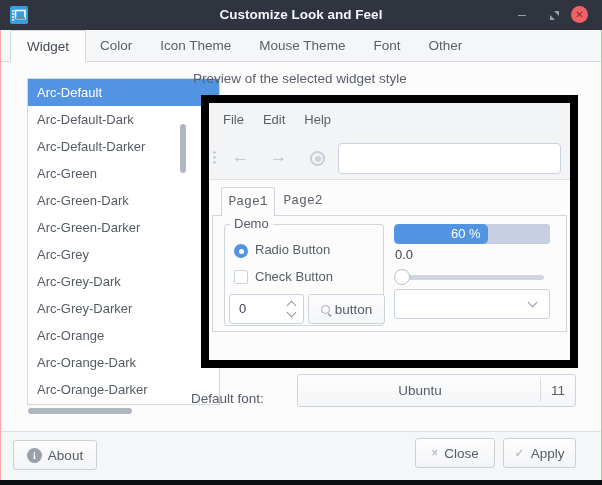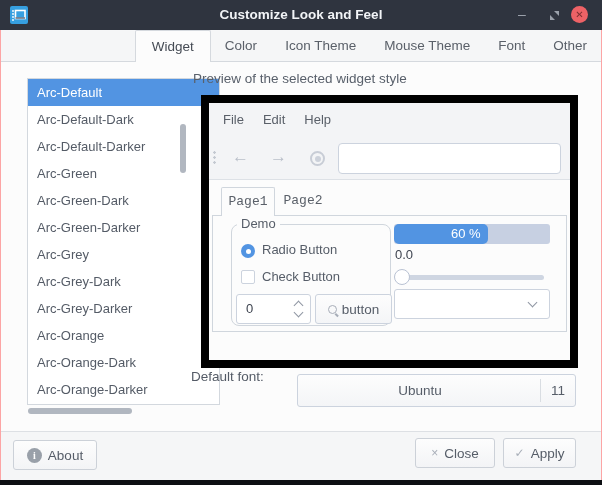--- a/index.html
+++ b/index.html
@@ -17,21 +17,21 @@
   .btn-min { position:absolute; left:512px; top:0; width:20px; height:30px; line-height:28px;
     text-align:center; color:#9aa0aa; font-size:14px; cursor:default; }
   .btn-max { position:absolute; left:549px; top:10px; width:11px; height:11px; }
   .btn-close { position:absolute; left:571px; top:6px; width:17px; height:17px; border-radius:50%;
     background:#ee6266; color:#7e2f31; font-size:10px; font-weight:bold; text-align:center; line-height:17px; }
   
   .body-bg { position:absolute; left:1px; top:30px; width:600px; height:401px; background:#fcfcfc; }
   .bottom-strip { position:absolute; left:0; top:480px; width:602px; height:5px; background:#0d0f13; }
   
   .tabstrip { position:absolute; left:1px; top:30px; width:600px; height:32px; background:#f5f6f7;
-    border-bottom:1px solid #d5d9de; display:flex; align-items:stretch; padding-left:9px;justify-content:flex-end; }
+    border-bottom:1px solid #d5d9de; display:flex; align-items:stretch; padding-left:9px; }
   .tab { padding:0 14px; line-height:31px; color:#5a6069; font-size:13.5px; position:relative; }
   .tab.active { background:#fcfcfc; border:1px solid #d5d9de; border-bottom:none; color:#454b54;
     margin-bottom:-1px; border-radius:2px 2px 0 0; padding:0 16px; }
   
   .theme-list { position:absolute; left:27px; top:78px; width:193px; height:327px;
     background:#fff; border:1px solid #d3d8de; overflow:hidden; }
   .theme-item { height:27px; line-height:27px; padding-left:9px; color:#545b66; white-space:nowrap; }
   .theme-item.selected { background:#5294e2; color:#fff; }
   .vscroll { position:absolute; left:152px; top:45px; width:6px; height:49px; background:#b1b7c0; border-radius:3px; }
   .hscroll { position:absolute; left:28px; top:408px; width:104px; height:6px; background:#b1b7c0; border-radius:3px; }
@@ -52,22 +52,22 @@
     border-radius:50%; background:#ccd1da; }
   .pv-entry { position:absolute; left:129px; top:7px; width:223px; height:31px; border:1px solid #ccd3de;
     border-radius:4px; background:#fff; outline:none; font:inherit; padding:0 6px; }
   .pv-tab { position:absolute; top:84px; height:29px; line-height:28px; text-align:center; color:#5a6069;font-family:Liberation Mono, monospace; }
   .pv-tab.active { left:12px; width:54px; background:#fcfcfc; border:1px solid #d0d6dd; border-bottom:none;
     border-radius:2px 2px 0 0; z-index:2; }
   .pv-tab.inactive { left:66px; width:56px; }
   .pv-notebook { position:absolute; left:3px; top:112px; width:355px; height:117px;
     border:1px solid #d0d6dd; background:#fcfcfc; }
   
-  .demo-frame { position:absolute; left:18px; top:8px; width:160px; height:102px;
-    border:1px solid #d0d6dd; border-radius:8px; }
+  .demo-frame { position:absolute; left:11px; top:8px; width:160px; height:102px;
+    border:1px solid #d0d6dd; border-radius:3px; }
   .demo-legend { position:absolute; left:5px; top:-9px; background:#fcfcfc; padding:0 4px; color:#565d68; }
   .radio { position:absolute; left:9px; top:19px; width:14px; height:14px; border-radius:50%; background:#5294e2; }
   .radio::after { content:""; position:absolute; left:4.5px; top:4.5px; width:5px; height:5px; border-radius:50%; background:#fff; }
   .radio-label { position:absolute; left:30px; top:17px; }
   .check { position:absolute; left:9px; top:45px; width:14px; height:14px; border:1px solid #ccd3de;
     border-radius:2px; background:#fff; }
   .check-label { position:absolute; left:30px; top:44px; }
   .spin { position:absolute; left:4px; top:69px; width:75px; height:30px; border:1px solid #ccd3de;
     border-radius:3px; background:#fff; }
   .spin-value { position:absolute; left:9px; top:0; line-height:28px; color:#3e4450; }
@@ -86,21 +86,21 @@
   .pfill { position:absolute; left:0; top:0; height:20px; background:#5294e2; border-radius:5px;
     color:#fff; text-align:right; line-height:20px; padding-right:7px; }
   .scale-val { position:absolute; left:1px; top:31px; color:#3e4450; }
   .slider-track { position:absolute; left:2px; top:59px; width:148px; height:5px; background:#cfd6e2; border-radius:3px; }
   .slider-handle { position:absolute; left:0px; top:53px; width:16px; height:16px; background:#fff;
     border:1px solid #b9c2d3; border-radius:50%; }
   .combo { position:absolute; left:0; top:73px; width:156px; height:30px; border:1px solid #ccd3de;
     border-radius:3px; background:#fff; }
   .combo .chev { position:absolute; right:13px; top:9px; }
   
-  .font-label { position:absolute; left:191px; top:360px; height:33px; line-height:33px; color:#545b66; font-size:13.5px; }
+  .font-label { position:absolute; left:191px; top:382px; height:33px; line-height:33px; color:#545b66; font-size:13.5px; }
   .font-button { position:absolute; left:297px; top:374px; width:279px; height:33px; border:1px solid #ccd3de;
     border-radius:3px; background:linear-gradient(#fdfdfd,#f4f5f7); }
   .font-name { position:absolute; left:0; top:0; width:244px; line-height:31px; text-align:center; color:#565d68; font-size:13.5px; }
   .font-sep { position:absolute; right:34px; top:4px; width:1px; height:23px; background:#d9dde2; }
   .font-size { position:absolute; right:0; top:0; width:34px; line-height:31px; text-align:center; color:#565d68; font-size:13.5px; }
   
   .bottombar { position:absolute; left:1px; top:431px; width:600px; height:49px; background:#f5f6f7; border-top:1px solid #dde0e4; }
   .action-btn { position:absolute; height:30px; border:1px solid #ccd1d8; border-radius:3px;
     background:linear-gradient(#fdfdfd,#f3f4f6); display:flex; align-items:center; justify-content:center;
     gap:6px; color:#565d68; font-size:13.5px; }

